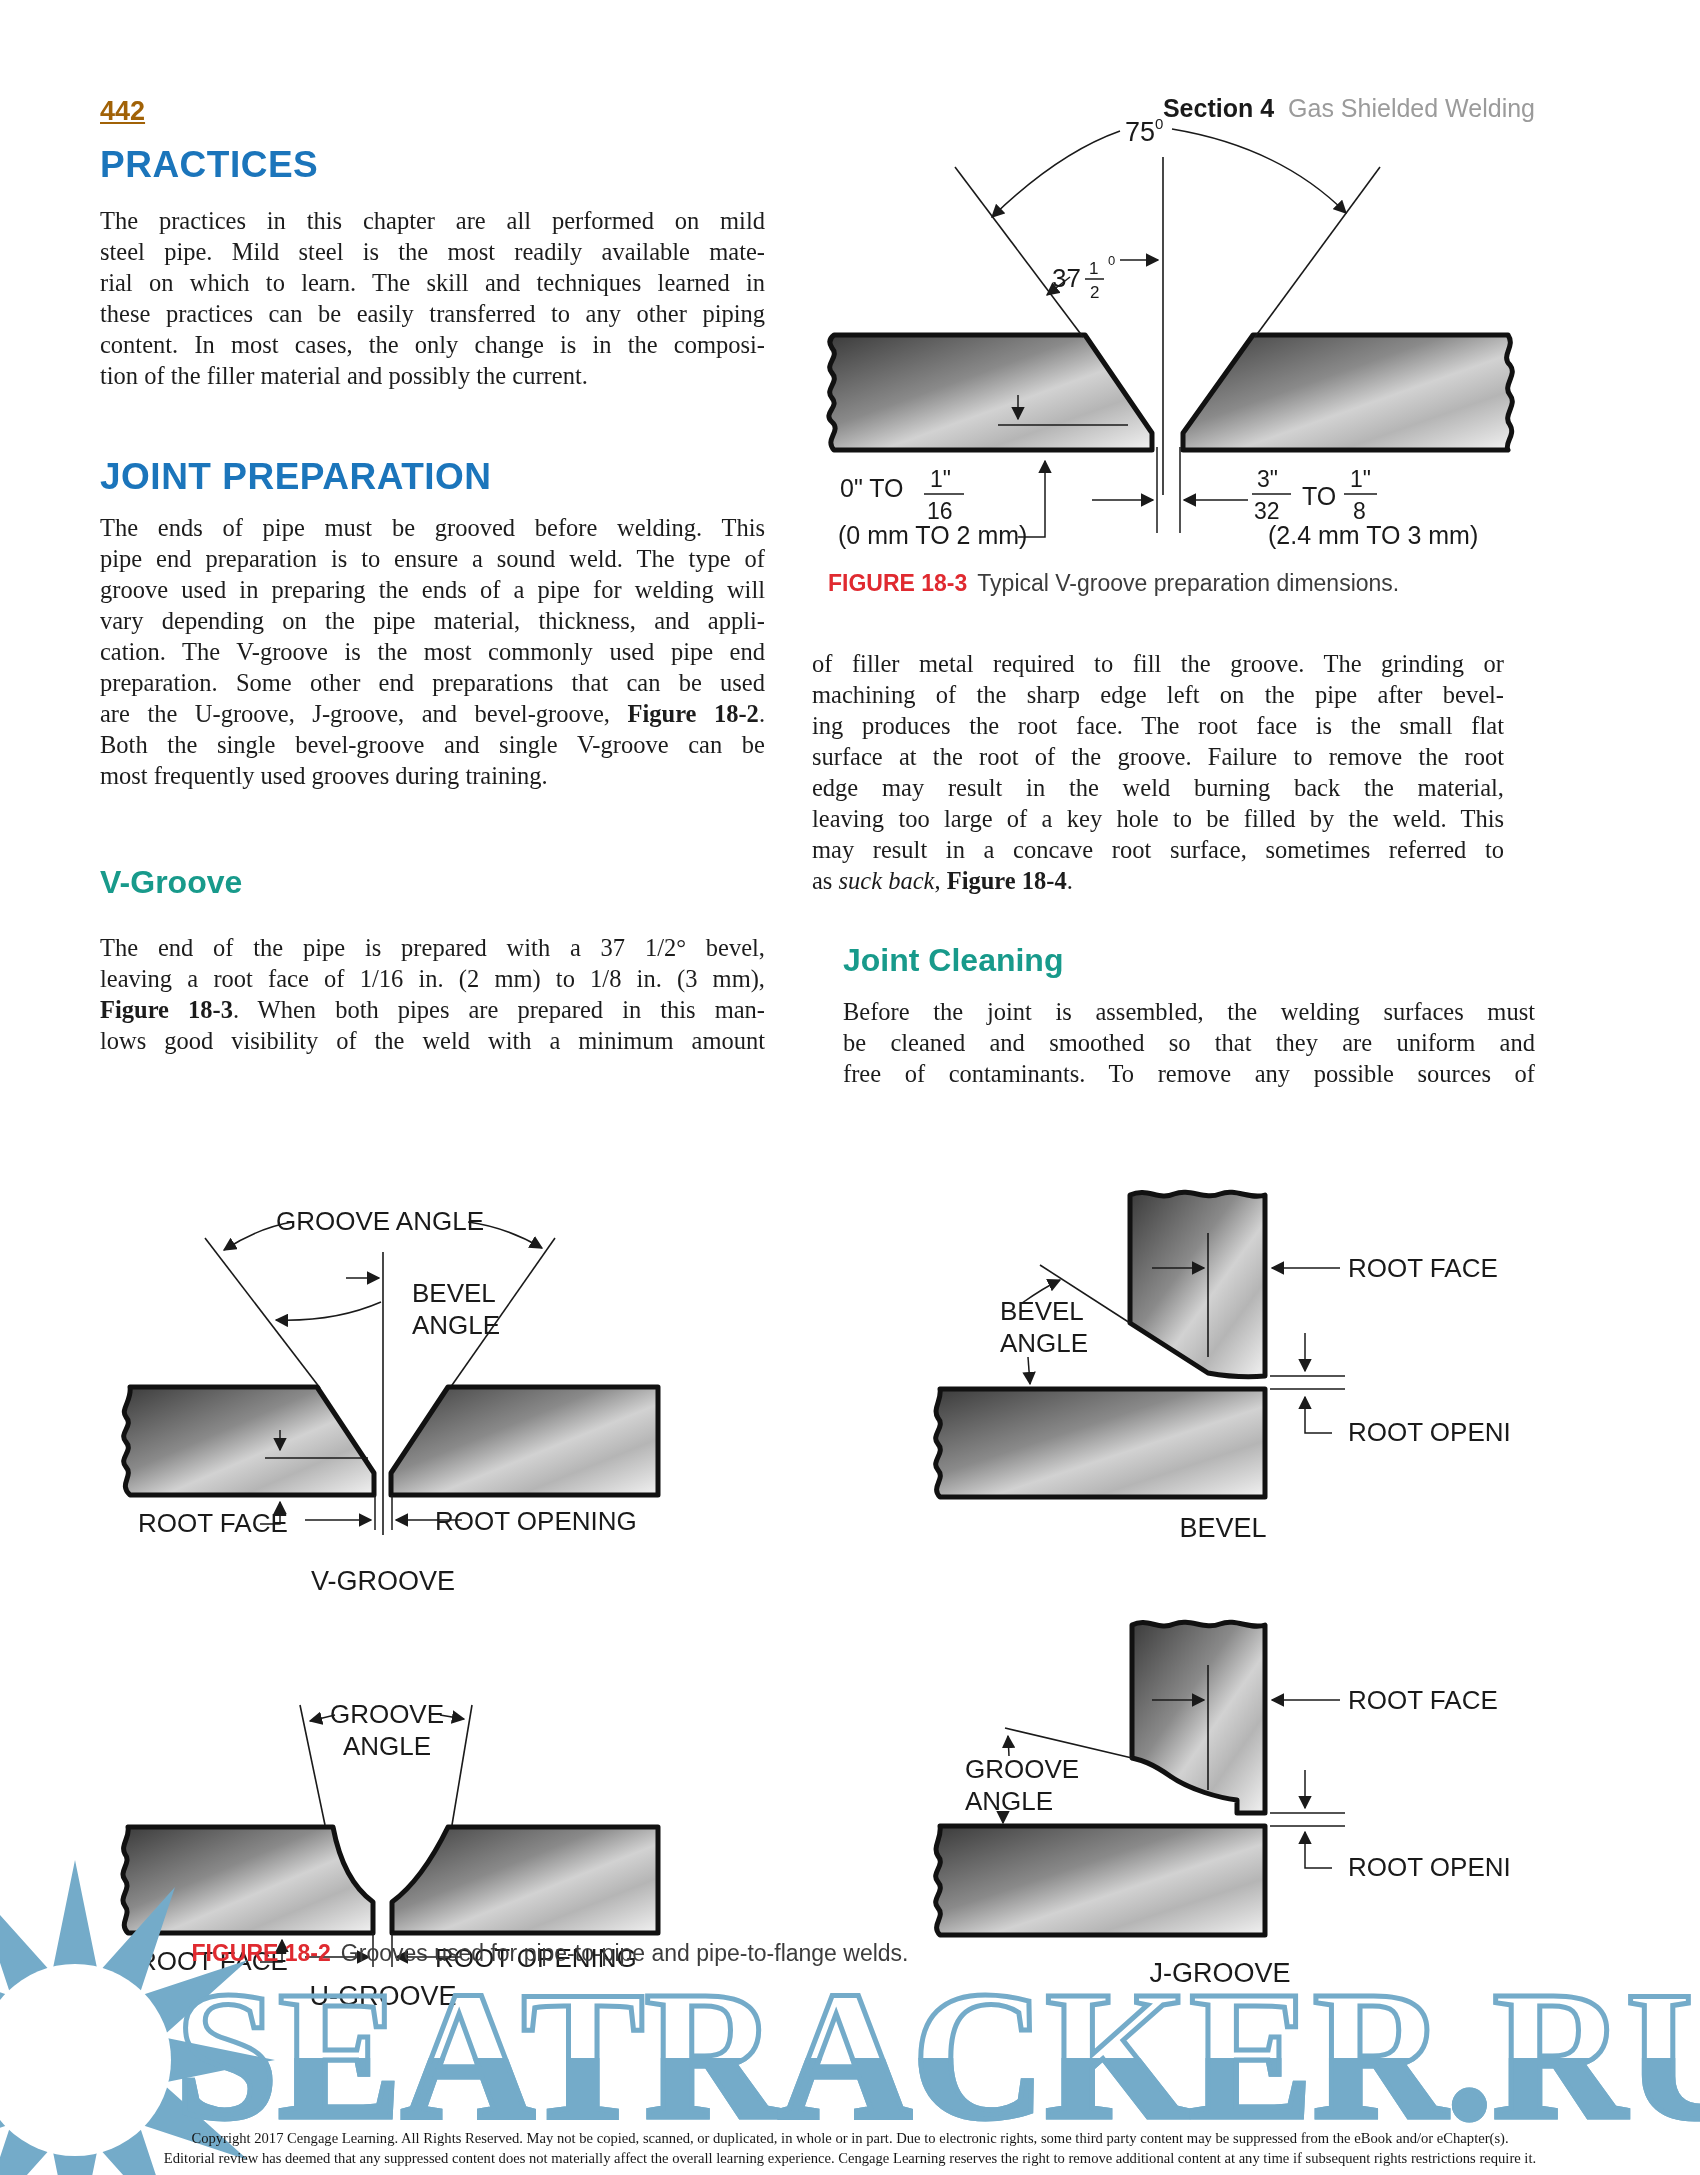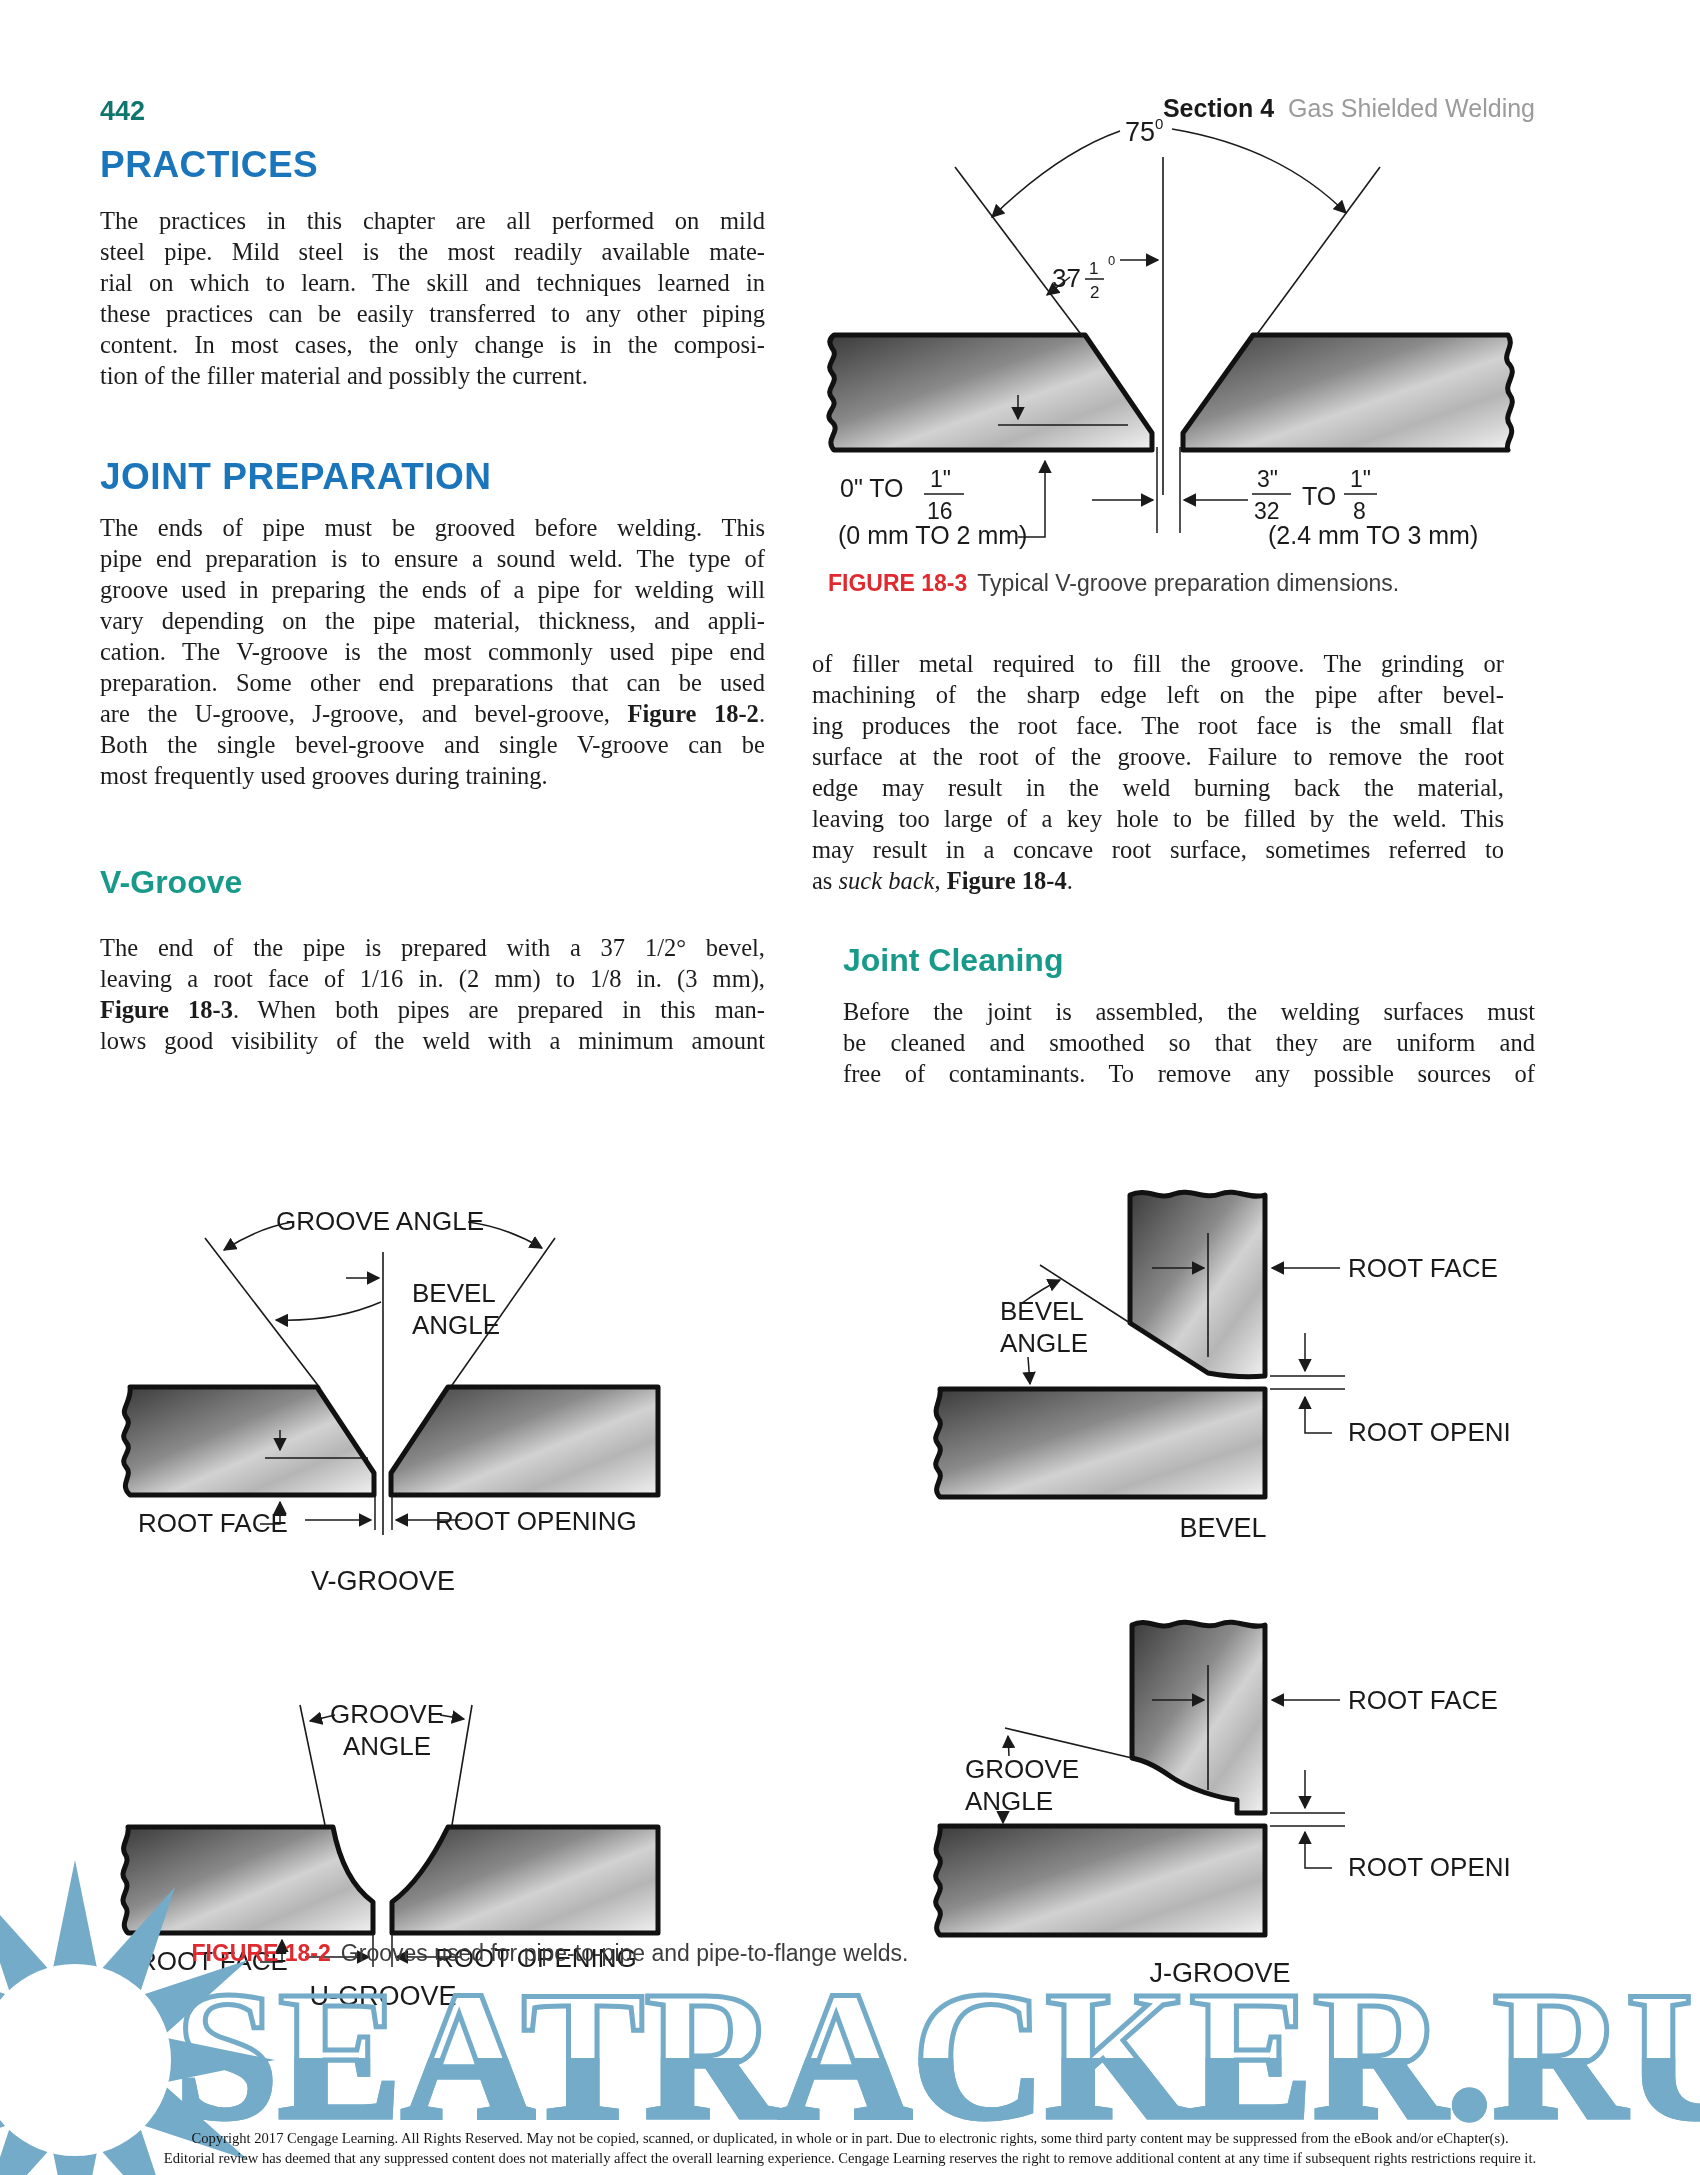--- a/index.html
+++ b/index.html
@@ -1,20 +1,20 @@
 <!DOCTYPE html>
 <html><head>
 <meta charset="utf-8">
 <style>
   html,body{margin:0;padding:0;background:#888;}
   #page{position:relative;width:1700px;height:2175px;background:#ffffff;overflow:hidden;
         font-family:"Liberation Serif","DejaVu Serif",serif;}
   .abs{position:absolute;}
   
-  .pagenum{font:bold 27px "Liberation Sans","DejaVu Sans",sans-serif;color:#0f766e;}
+  .pagenum{font:bold 27px "Liberation Sans","DejaVu Sans",sans-serif;color:#a16207;text-decoration:underline;}
   .sechead{font:25px "Liberation Sans","DejaVu Sans",sans-serif;color:#1a1a1a;white-space:nowrap;}
   .sechead .seclabel{font-weight:bold;}
   .sechead .sectitle{color:#9b9b9b;margin-left:14px;}
   
   .h-blue{font:bold 37px/1 "Liberation Sans","DejaVu Sans",sans-serif;color:#1b75bb;letter-spacing:.5px;}
   .h-teal{font:bold 32px/1 "Liberation Sans","DejaVu Sans",sans-serif;color:#189a8b;}
   
   .para{color:#1c1c1c;}
   .para .pl{font:24.5px/31px "Liberation Serif","DejaVu Serif",serif;height:31px;
             text-align:justify;text-align-last:justify;white-space:normal;}

